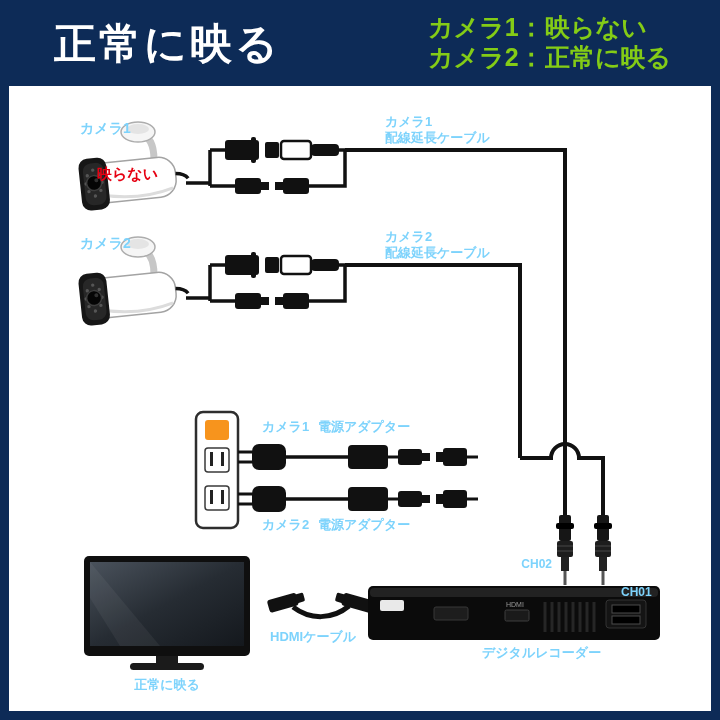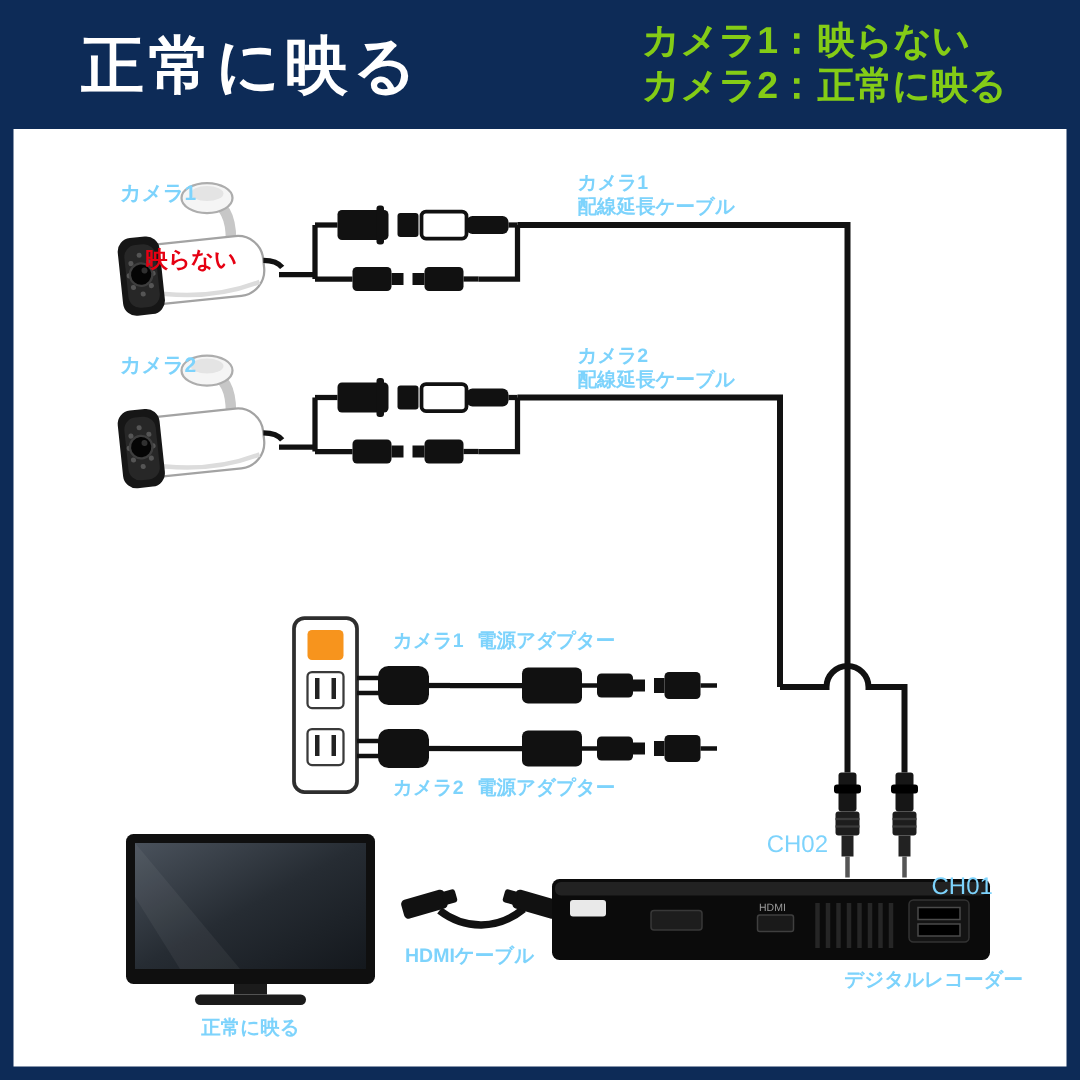--- a/index.html
+++ b/index.html
@@ -7,21 +7,21 @@
   body { font-family:"Liberation Sans", sans-serif; }
   .page { position:relative; width:720px; height:720px; background:#0d2b57; overflow:hidden; }
   .content-bg { position:absolute; left:9px; top:86px; right:9px; bottom:9px; background:#ffffff; z-index:1; }
   .header { position:absolute; left:0; top:0; width:720px; height:86px; z-index:4; }
   .title { position:absolute; left:54px; top:16px; font-size:42px; font-weight:900; color:#ffffff; letter-spacing:3px; }
   .status { position:absolute; left:428px; top:13px; display:grid; grid-template-columns:117px auto; row-gap:2px; color:#84cc16; font-size:25px; font-weight:700; line-height:28px; white-space:nowrap; }
   svg.diagram { position:absolute; left:0; top:0; z-index:2; }
   .lbl { position:absolute; font-size:13px; font-weight:600; color:#7dd3fc; line-height:16px; z-index:3; white-space:nowrap; }
   .cam-label { font-size:14px; }
   .overlay-red { color:#e60012; font-size:15px; font-weight:800; }
-  .ch { font-size:16px; font-weight:400; }
+  .ch { font-size:12px; font-weight:700; }
 </style>
 </head>
 <body>
 
 <div class="page">
 
   <div class="header">
     <div class="title">正常に映る</div>
     <div class="status">
       <div>カメラ1：</div>
@@ -215,15 +215,15 @@
   <div class="lbl" style="left:262px;top:419px">カメラ1</div>
   <div class="lbl" style="left:318px;top:419px">電源アダプター</div>
   <div class="lbl" style="left:262px;top:517px">カメラ2</div>
   <div class="lbl" style="left:318px;top:517px">電源アダプター</div>
 
   <div class="lbl ch" style="left:496px;top:556px;width:56px;text-align:right">CH02</div>
   <div class="lbl ch" style="left:621px;top:584px">CH01</div>
 
   <div class="lbl" style="left:117px;top:677px;width:100px;text-align:center">正常に映る</div>
   <div class="lbl" style="left:270px;top:629px">HDMIケーブル</div>
-  <div class="lbl" style="left:482px;top:645px;width:200px;text-align:right">デジタルレコーダー</div>
+  <div class="lbl" style="left:482px;top:645px;width:200px;text-align:left">デジタルレコーダー</div>
 
 </div>
 
 </body></html>

